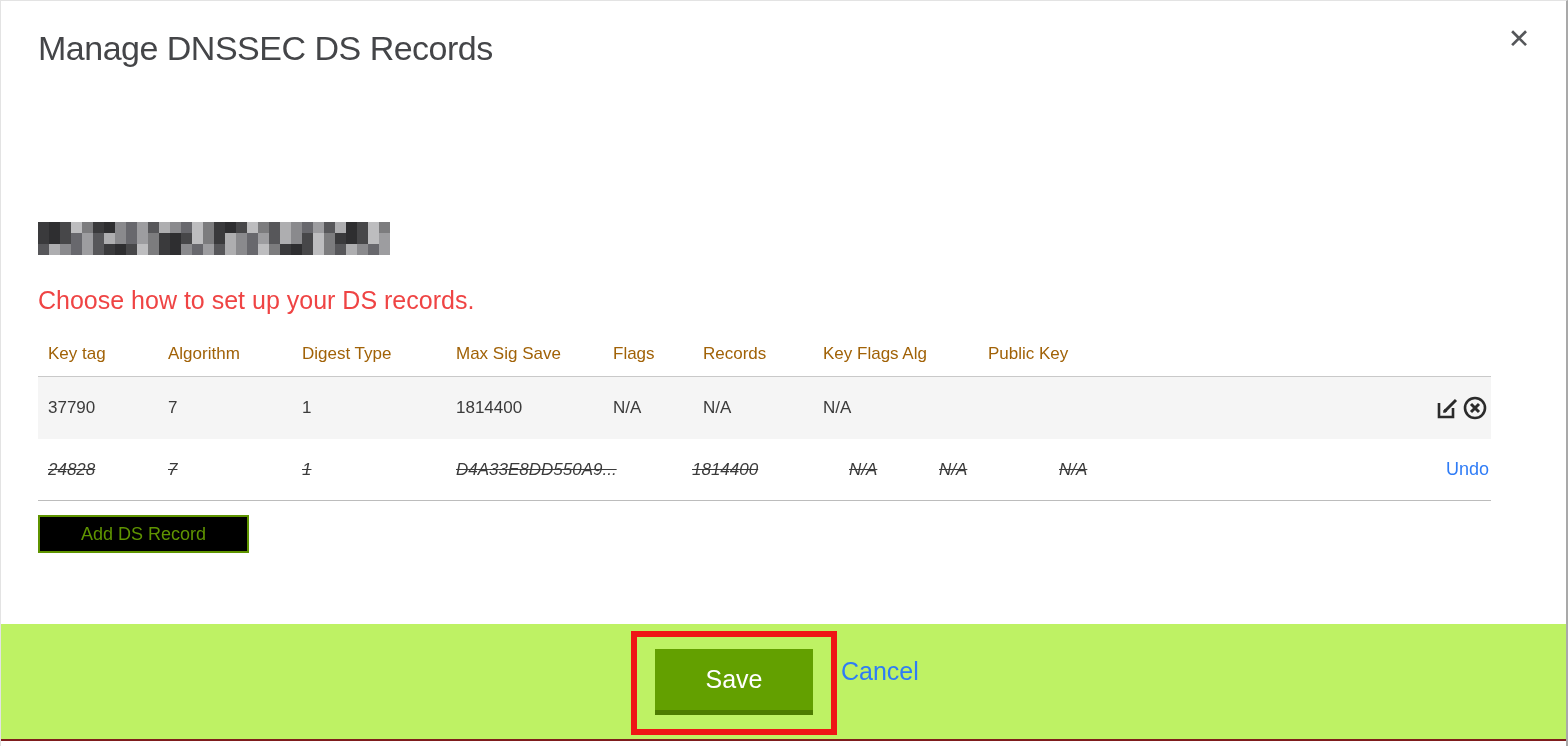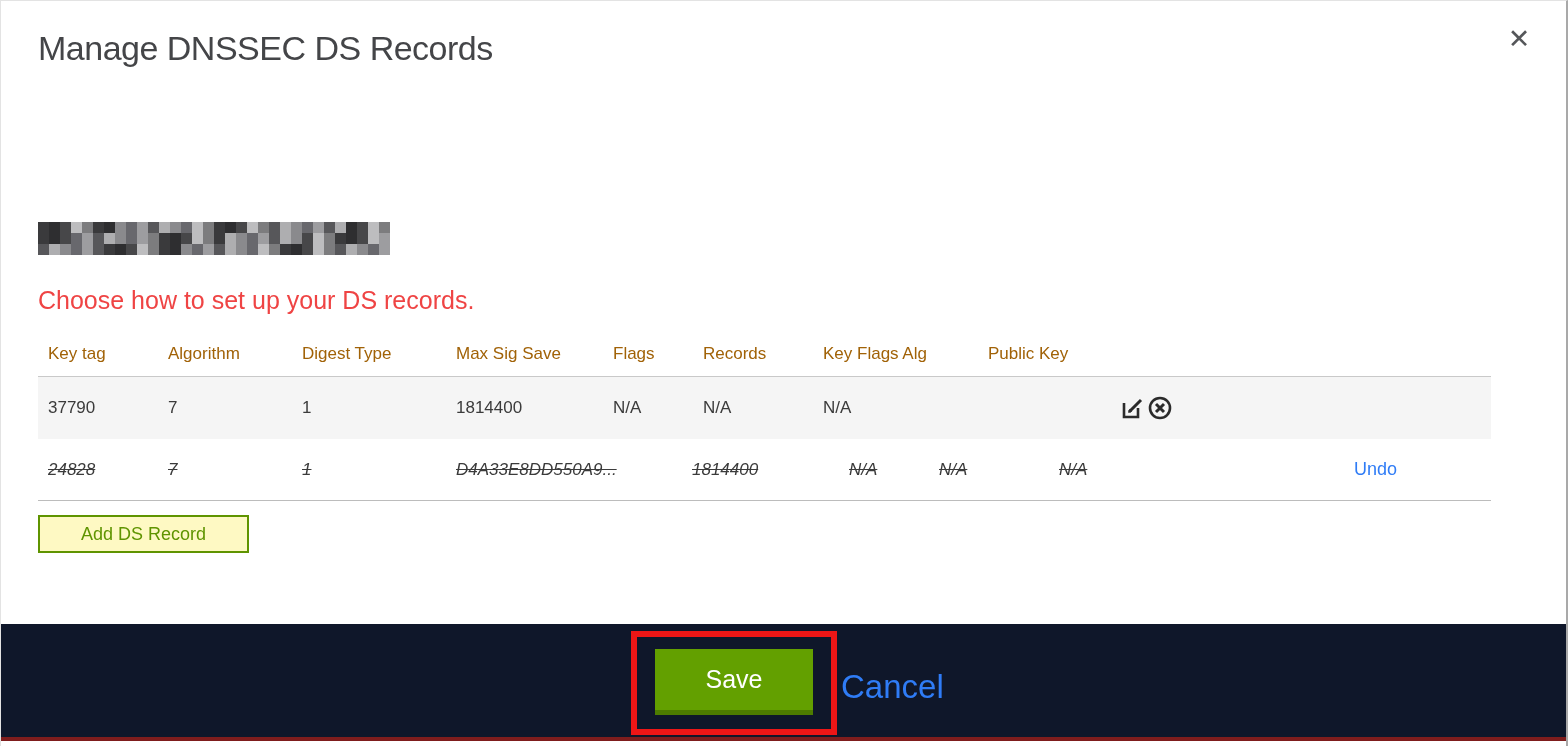--- a/index.html
+++ b/index.html
@@ -68,69 +68,69 @@
   .cell{flex:0 0 auto;padding:0 6px 0 10px;box-sizing:border-box;white-space:nowrap;overflow:hidden;}
   .c-keytag{width:120px;}
   .c-alg{width:134px;}
   .c-dtype{width:154px;}
   .c-digest{width:236px;}
   .c-maxsig{width:157px;}
   .c-flags{width:90px;}
   .c-proto{width:120px;}
   .c-kda{width:165px;}
   .c-pubkey{width:130px;}
-  .c-actions{flex:1 1 auto;display:flex;align-items:center;padding-right:2px;}
+  .c-actions{flex:1 1 auto;display:flex;justify-content:flex-end;align-items:center;padding-right:2px;}
   .struck .strikable{text-decoration:line-through;font-style:italic;}
   .icon-btn{
     width:28px;height:28px;display:inline-flex;
     align-items:center;justify-content:center;cursor:pointer;
   }
   .icon-btn svg{display:block;}
   .undo-link,.cancel-link{
     color:#2f7cf6;cursor:pointer;text-decoration:none;
   }
   .undo-link{font-size:18px;}
   .add-ds-btn{
     position:absolute;left:37px;top:514px;
     width:211px;height:38px;
-    background:#fef9c3;
+    background:#000000;
     border:2px solid #5f9400;
     color:#5f9400;
     font-size:18px;
     display:flex;align-items:center;justify-content:center;
     box-sizing:border-box;cursor:pointer;
     font-family:inherit;
   }
   .footer{
     position:absolute;left:0;top:623px;
     width:100%;height:117px;
-    background:#0f172a;
-    border-bottom:4px solid #7f1d1d;
+    background:#bef264;
+    border-bottom:2px solid #7f1d1d;
     box-sizing:border-box;
   }
   .red-annotation{
     position:absolute;left:630px;top:7px;
     width:206px;height:104px;
     border:6px solid #ee1616;
     box-sizing:border-box;
     background:transparent;
   }
   .save-btn{
     position:absolute;left:18px;top:12px;
     width:158px;height:66px;
     background:#63a000;
     border:none;
     border-bottom:5px solid #4d7c00;
     color:#fff;font-size:25px;
     cursor:pointer;box-sizing:border-box;
     font-family:inherit;
   }
   .cancel-link{
-    position:absolute;left:840px;top:44px;
-    font-size:33px;
+    position:absolute;left:840px;top:33px;
+    font-size:25px;
     text-align:right;
   }
 </style>
 </head>
 <body>
 
 <div class="page">
 
   <div class="modal-title">Manage DNSSEC DS Records</div>
 

